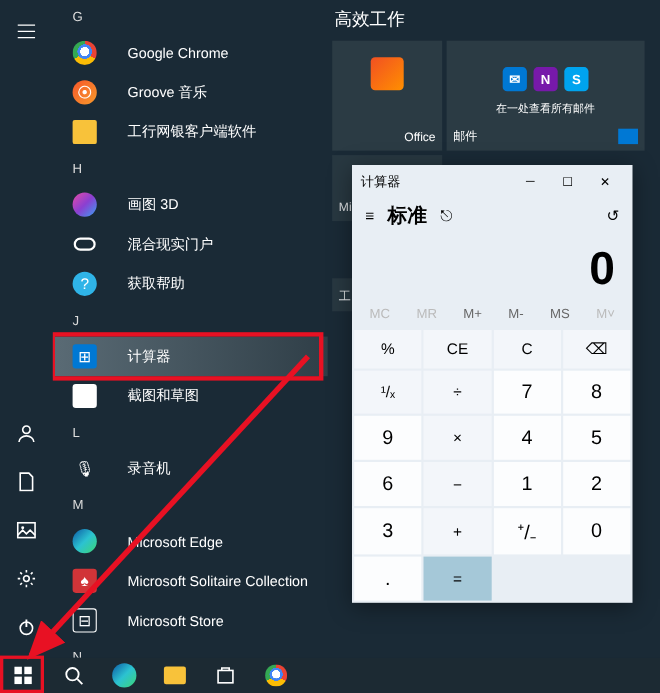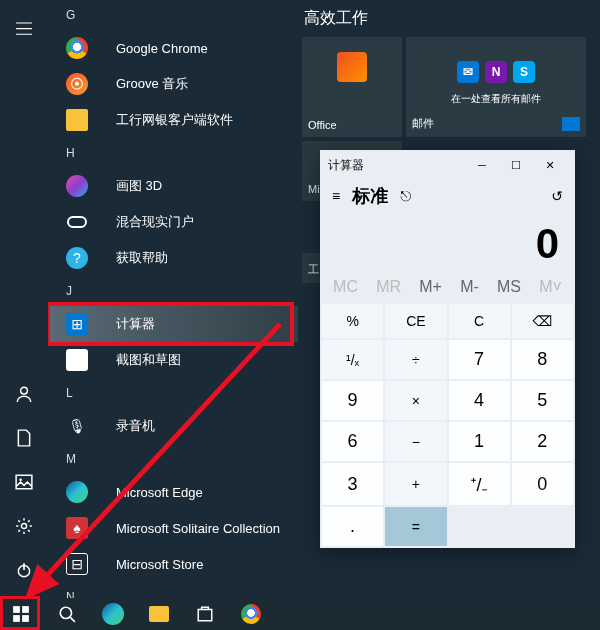--- a/index.html
+++ b/index.html
@@ -32,41 +32,41 @@
   
   .hl-row { position: relative; }
   .hl-row .app-item { background: linear-gradient(90deg, #5a6b75 0%, #2f3e47 100%); }
   .hl-red { position: absolute; border: 4px solid #e81123; pointer-events: none; }
   
   
   .tiles { position: absolute; left: 298px; top: 0; width: 302px; color: #fff; }
   .tiles-header { font-size: 16px; padding: 8px 6px; }
   .tile-row { display: flex; gap: 4px; padding: 0 4px; }
   .tile { height: 100px; background: #2b3b44; display: flex; flex-direction: column; justify-content: flex-end; padding: 6px; font-size: 11px; position: relative; cursor: pointer; }
-  .tile-med { width: 100px; }
+  .tile-med { width: 100px; align-items: flex-end; }
   .tile-wide { width: 180px; }
   .tile-icons { position: absolute; top: 35%; left: 50%; transform: translate(-50%,-50%); display: flex; gap: 6px; }
   .mini-icon { width: 22px; height: 22px; border-radius: 4px; display: flex; align-items: center; justify-content: center; font-size: 12px; font-weight: bold; color: #fff; }
   .office-icon { width: 30px; height: 30px; background: linear-gradient(135deg,#f25022,#ff8f00); border-radius: 4px; position: absolute; top: 30%; left: 50%; transform: translate(-50%,-50%); }
   .mail-sub { font-size: 10px; text-align: center; margin-bottom: 10px; }
   .tile-wide .corner { position: absolute; right: 6px; bottom: 6px; width: 18px; height: 14px; background: #0078d4; }
   .tile-cut { height: 60px; overflow: hidden; opacity: 0.85; }
   .tile-row2 { margin-top: 4px; }
   
   
   .calc { position: absolute; left: 320px; top: 150px; width: 255px; height: 398px; background: #e8eef4; color: #000; box-shadow: 0 4px 20px rgba(0,0,0,0.4); display: flex; flex-direction: column; }
   .calc-titlebar { height: 30px; display: flex; align-items: center; padding: 0 8px; font-size: 12px; }
   .calc-titlebar .wincontrols { margin-left: auto; display: flex; gap: 0; }
   .winbtn { width: 34px; height: 30px; display: flex; align-items: center; justify-content: center; cursor: pointer; font-size: 11px; }
   .calc-header { display: flex; align-items: center; gap: 12px; padding: 4px 12px; }
   .calc-header .mode { font-size: 18px; font-weight: 600; }
   .calc-header .ham, .calc-header .pin, .calc-header .hist { cursor: pointer; font-size: 14px; }
   .calc-header .hist { margin-left: auto; }
   .calc-display { text-align: right; font-size: 42px; font-weight: 600; padding: 8px 16px 4px; height: 60px; }
-  .calc-mem { display: flex; justify-content: space-around; font-size: 16px; padding: 4px 4px; color: #666; }
+  .calc-mem { display: flex; justify-content: space-around; font-size: 12px; padding: 4px 4px; color: #666; }
   .calc-mem span { cursor: pointer; padding: 2px 4px; }
   .calc-mem .dis { color: #bbb; }
   .calc-grid { display: grid; grid-template-columns: repeat(4, 1fr); gap: 2px; padding: 2px; flex: 1; }
   .calc-btn { display: flex; align-items: center; justify-content: center; font-size: 14px; cursor: pointer; background: #f3f6fa; }
   .calc-btn.num { background: #fcfdfe; font-size: 18px; font-weight: 500; }
   .calc-btn.eq { background: #a5c8d8; }
   
   
   .taskbar { position: absolute; left: 0; bottom: 0; width: 600px; height: 32px; background: #1c2a33; display: flex; align-items: center; gap: 8px; padding: 0 2px; }
   .tb-btn { width: 38px; height: 32px; display: flex; align-items: center; justify-content: center; cursor: pointer; color: #fff; }

